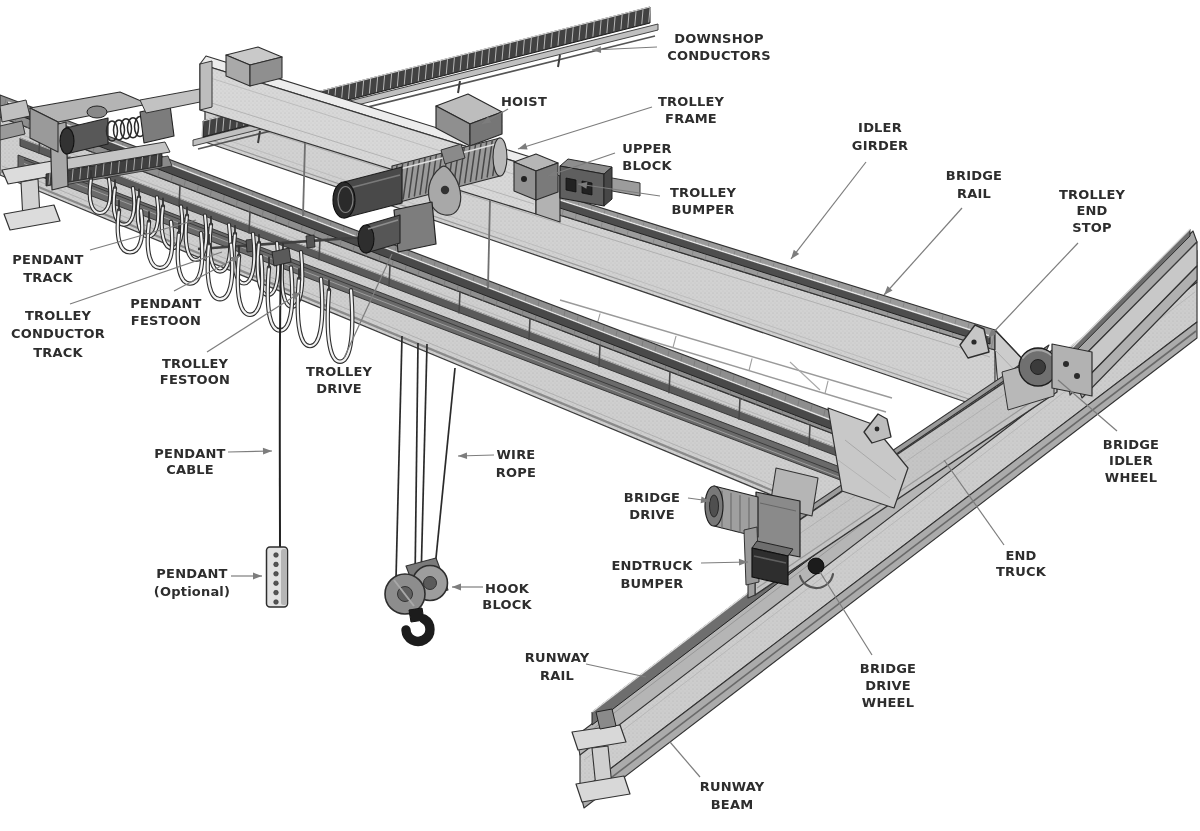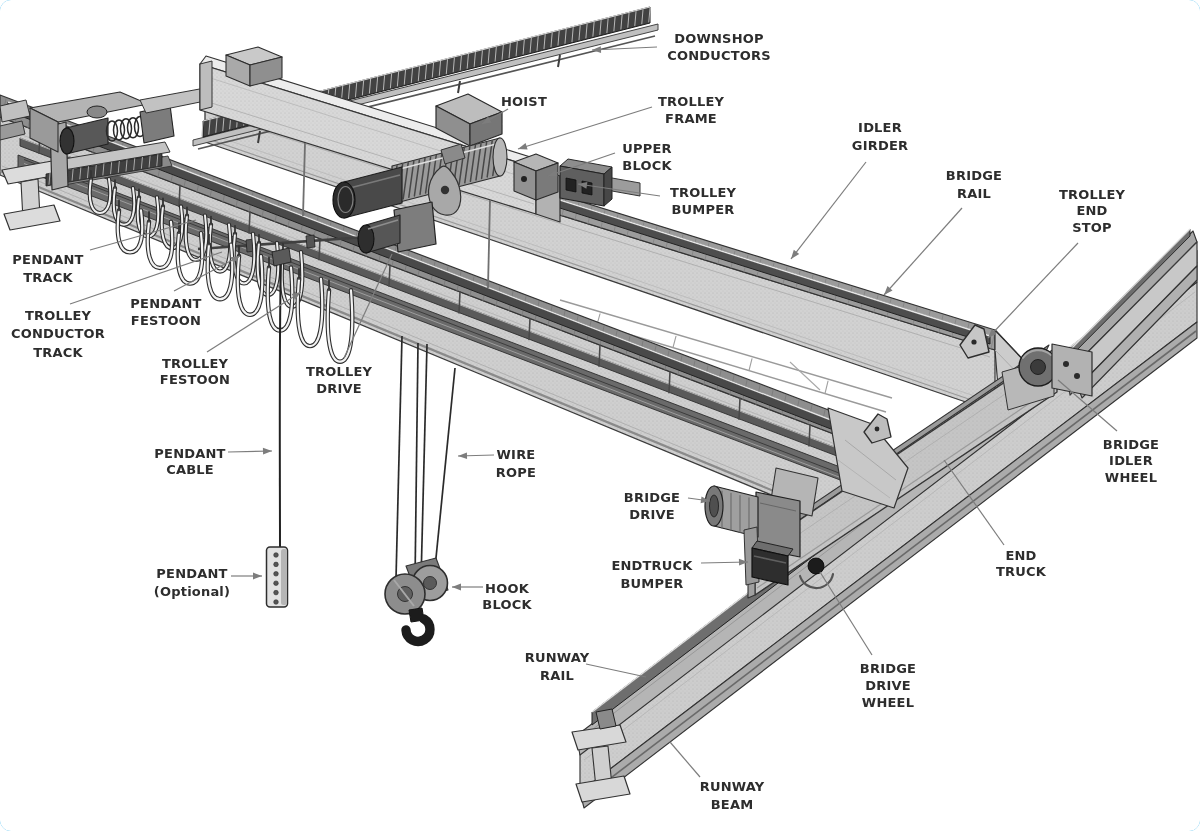--- a/index.html
+++ b/index.html
@@ -1,16 +1,16 @@
 <!DOCTYPE html>
 <html><head>
 <meta charset="utf-8">
 <style>
   html,body { margin:0; padding:0; background:#ffffff; }
-  #stage { position:relative; width:1200px; height:831px; background:#0ea5e9; overflow:hidden;border-radius:11px; }
+  #stage { position:relative; width:1200px; height:831px; background:#0ea5e9; overflow:hidden; }
   svg { display:block; }
   .lbl { font-family:"DejaVu Sans", "Liberation Sans", sans-serif; font-weight:700;
          letter-spacing:0.2px; fill:#2d2d2d; }
   #drawing { }
 </style>
 </head>
 <body>
 
 <div id="stage">
 <svg id="diagram-svg" width="1200" height="831" viewBox="0 0 1200 831" xmlns="http://www.w3.org/2000/svg">

